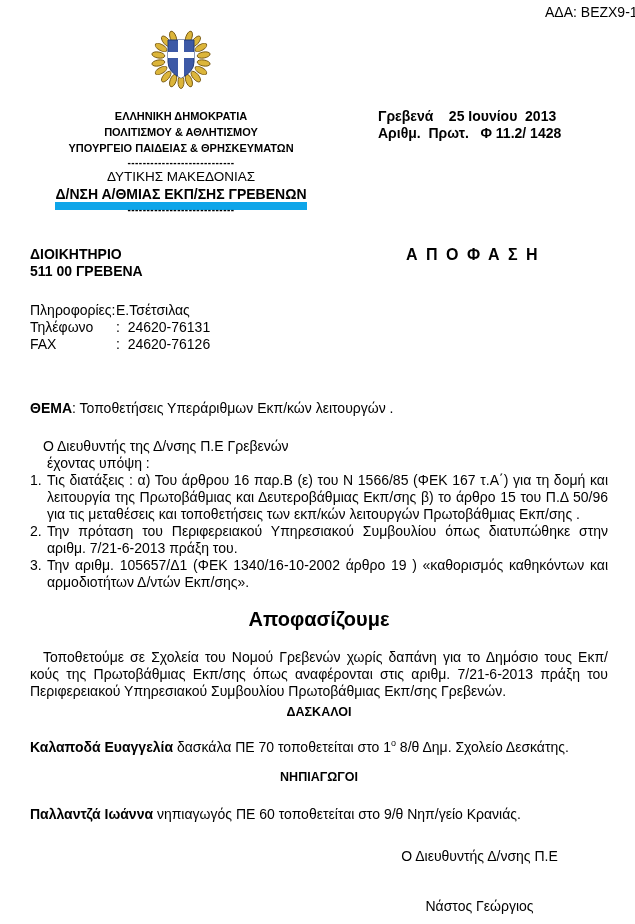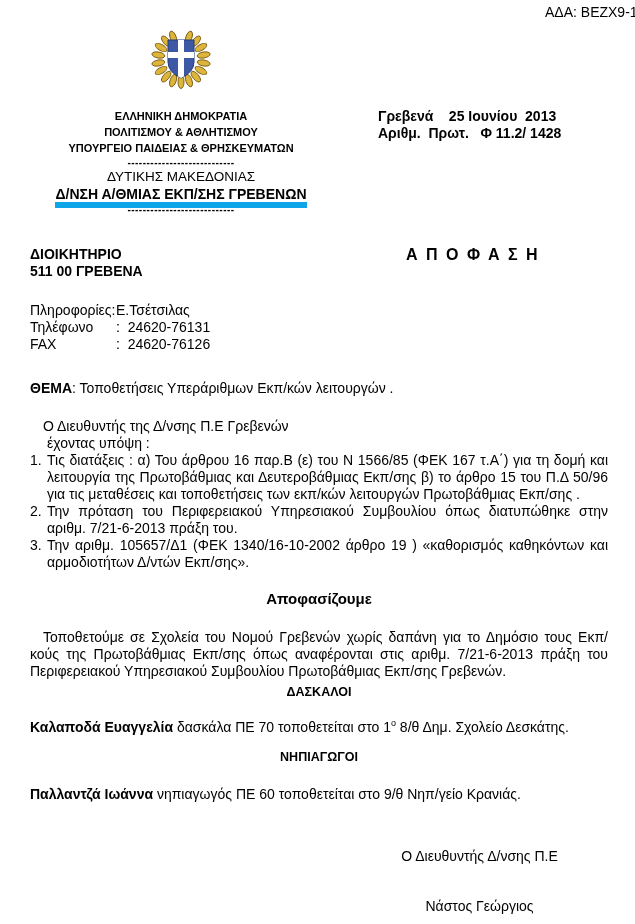--- a/index.html
+++ b/index.html
@@ -14,40 +14,40 @@
 
   #ada{top:4px;left:545px;white-space:nowrap;font-size:14px;}
 
   #emblem{top:27px;left:151px;}
 
   #header-left{top:108px;left:0;width:362px;text-align:center;line-height:16px;}
   #header-left .title{font-weight:bold;font-size:11px;}
   #header-left .divider{font-weight:bold;font-size:10px;line-height:9px;letter-spacing:.5px;margin:2px 0;}
   #header-left .dept{font-size:13.5px;line-height:16px;}
   #header-left .dept3{font-weight:bold;font-size:14px;line-height:18px;}
-  #header-left .dept3 span{border-bottom:6px solid #0ea5e9;padding-bottom:0px;}
+  #header-left .dept3 span{border-bottom:8px solid #0ea5e9;padding-bottom:0px;}
 
   #header-right{top:108px;left:378px;font-weight:bold;line-height:17px;}
 
   #decision-title{top:246px;left:406px;font-weight:bold;font-size:16px;letter-spacing:2px;white-space:pre;}
 
   #address{top:246px;left:30px;font-weight:bold;line-height:17px;}
 
   #contact{top:302px;left:30px;line-height:17px;}
   #contact .contact-label{display:inline-block;width:86px;}
   #contact .contact-value{white-space:pre;}
 
-  #doc-body{top:380px;left:30px;width:578px;line-height:17px;}
+  #doc-body{top:400px;left:30px;width:578px;line-height:17px;}
   .subject{margin-bottom:21px;}
   .intro1{padding-left:13px;}
   .intro2{padding-left:17px;}
   ol.refs{margin:0;padding:0;list-style:none;}
   ol.refs li{position:relative;padding-left:17px;text-align:justify;}
   ol.refs .num{position:absolute;left:0;}
-  .decide-head{text-align:center;font-weight:bold;font-size:15px;line-height:18px;margin-top:19px;}
+  .decide-head{text-align:center;font-weight:bold;font-size:20px;line-height:18px;margin-top:19px;}
   .decide-para{margin-top:21px;text-align:justify;text-indent:13px;}
   .sec-head{text-align:center;font-weight:bold;font-size:12.5px;line-height:15px;}
   .sec-head.first{margin-top:5px;}
   .sec-head.second{margin-top:14px;}
   .placement{margin-top:19px;}
   .placement.second{margin-top:21px;}
   .placement sup{font-size:9px;line-height:0;}
 
   #signature{top:848px;left:372px;width:215px;text-align:center;line-height:17px;}
   #signature .sig-name{margin-top:33px;}

